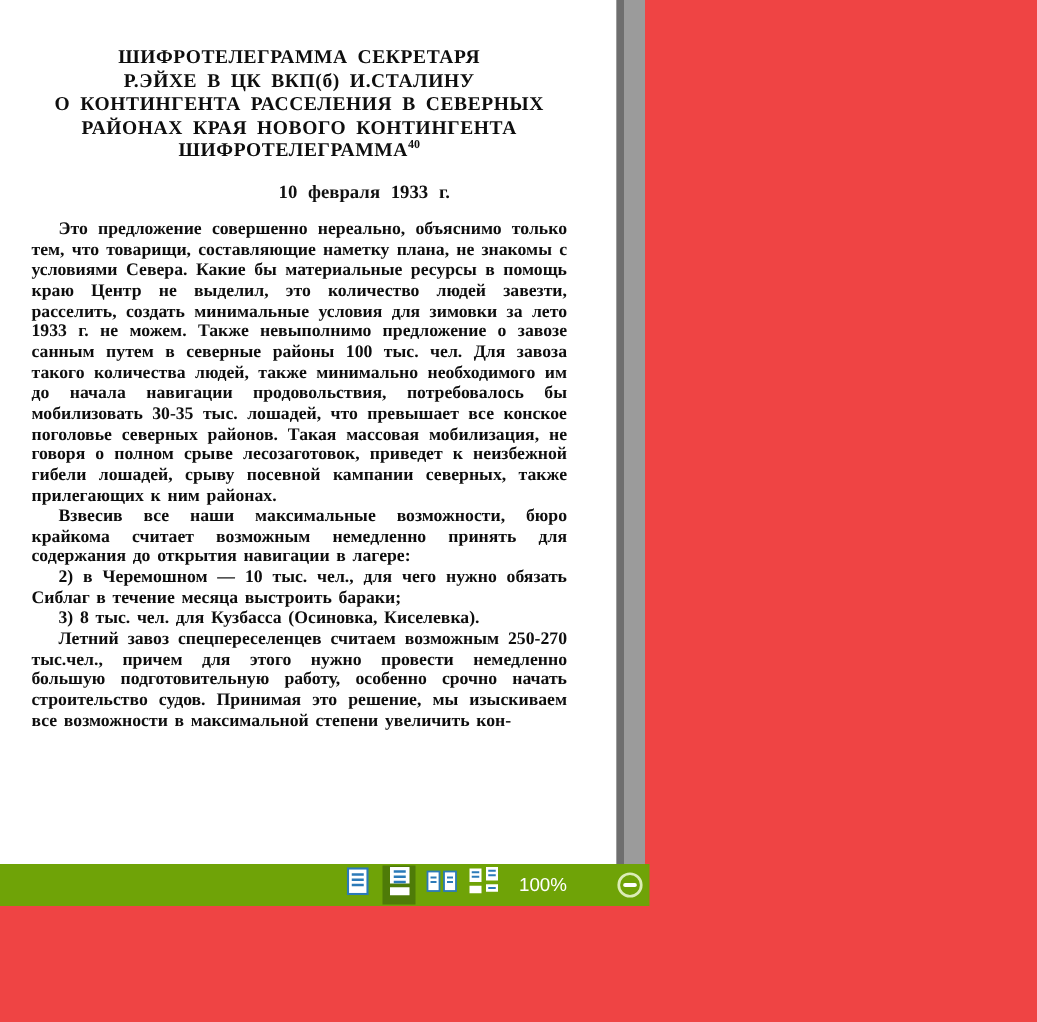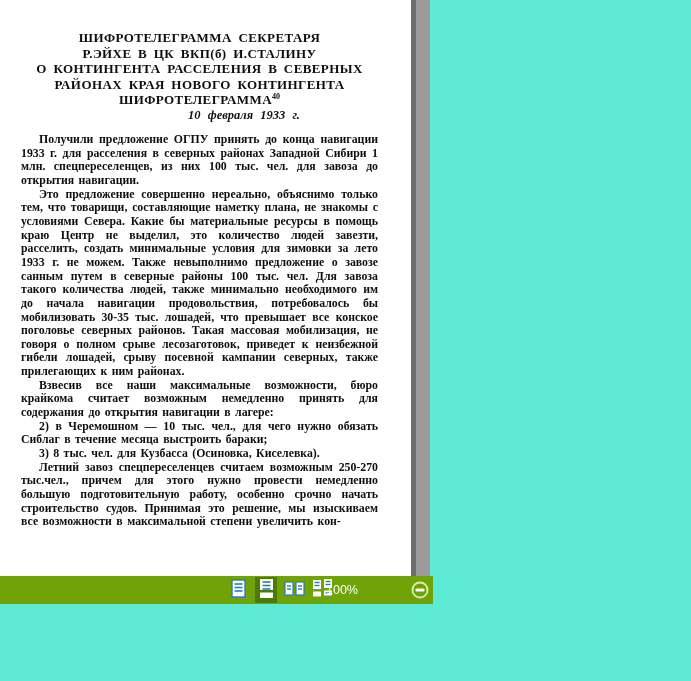--- a/index.html
+++ b/index.html
@@ -1,21 +1,21 @@
 <!DOCTYPE html>
 <html><head>
 <meta charset="utf-8">
 <style>
   * { margin: 0; padding: 0; box-sizing: border-box; }
   html, body { background: #ffffff; }
   .canvas {
     position: relative;
     width: 691px;
     height: 681px;
-    background: #5eead4;
+    background: #ef4444;
     overflow: hidden;
     font-family: "Liberation Serif", serif;
   }
   
   .page {
     position: absolute;
     left: 0; top: 0;
     width: 412px;
     height: 576px;
     background: #ffffff;
@@ -33,24 +33,24 @@
     color: #0e0e0e;
   }
   .doc-title sup {
     font-size: 8px;
     letter-spacing: 0;
     vertical-align: super;
     line-height: 0;
     text-align: right;
   }
   .doc-date {
+    margin-top: 13px;
     text-align: right;
     padding-right: 78px;
     font-weight: 700;
-    font-style: italic;
     font-size: 12.5px;
     word-spacing: 4px;
   }
   .doc-body {
     margin-top: 10px;
   }
   .para {
     font-weight: 700;
     font-size: 11.8px;
     line-height: 13.65px;
@@ -89,21 +89,21 @@
     width: 22px;
     height: 26px;
     display: flex;
     align-items: center;
     justify-content: center;
     cursor: pointer;
   }
   .tb-btn.selected { background: #4e7b08; }
   .tb-zoom {
     position: absolute;
-    left: 326px; top: 0;
+    left: 346px; top: 0;
     height: 28px;
     display: flex;
     align-items: center;
     color: #ffffff;
     font-size: 12.5px;
   }
   .tb-minus {
     position: absolute;
     left: 411px; top: 5px;
     width: 18px; height: 18px;
@@ -120,21 +120,20 @@
       <div>ШИФРОТЕЛЕГРАММА  СЕКРЕТАРЯ</div>
       <div>Р.ЭЙХЕ  В  ЦК  ВКП(б)  И.СТАЛИНУ</div>
       <div>О  КОНТИНГЕНТА  РАССЕЛЕНИЯ  В  СЕВЕРНЫХ</div>
       <div>РАЙОНАХ  КРАЯ  НОВОГО  КОНТИНГЕНТА</div>
       <div><span>ШИФРОТЕЛЕГРАММА</span><sup>40</sup></div>
     </div>
 
     <div class="doc-date">10  февраля  1933  г.</div>
 
     <div class="doc-body">
-      <p class="para">Получили предложение ОГПУ принять до конца навигации 1933 г. для расселения в северных районах Западной Сибири 1 млн. спецпереселенцев, из них 100 тыс. чел. для завоза до открытия навигации.</p>
       <p class="para">Это предложение совершенно нереально, объяснимо только тем, что товарищи, составляющие наметку плана, не знакомы с условиями Севера. Какие бы материальные ресурсы в помощь краю Центр не выделил, это количество людей завезти, расселить, создать минимальные условия для зимовки за лето 1933 г. не можем. Также невыполнимо предложение о завозе санным путем в северные районы 100 тыс. чел. Для завоза такого количества людей, также минимально необходимого им до начала навигации продовольствия, потребовалось бы мобилизовать 30-35 тыс. лошадей, что превышает все конское поголовье северных районов. Такая массовая мобилизация, не говоря о полном срыве лесозаготовок, приведет к неизбежной гибели лошадей, срыву посевной кампании северных, также прилегающих к ним районах.</p>
       <p class="para">Взвесив все наши максимальные возможности, бюро крайкома считает возможным немедленно принять для содержания до открытия навигации в лагере:</p>
       <p class="para">2) в Черемошном — 10 тыс. чел., для чего нужно обязать Сиблаг в течение месяца выстроить бараки;</p>
       <p class="para">3) 8 тыс. чел. для Кузбасса (Осиновка, Киселевка).</p>
       <p class="para">Летний завоз спецпереселенцев считаем возможным 250-270 тыс.чел., причем для этого нужно провести немедленно большую подготовительную работу, особенно срочно начать строительство судов. Принимая это решение, мы изыскиваем все возможности в максимальной степени увеличить кон-</p>
     </div>
   </div>
 
   <div class="scroll-strip"></div>
 

